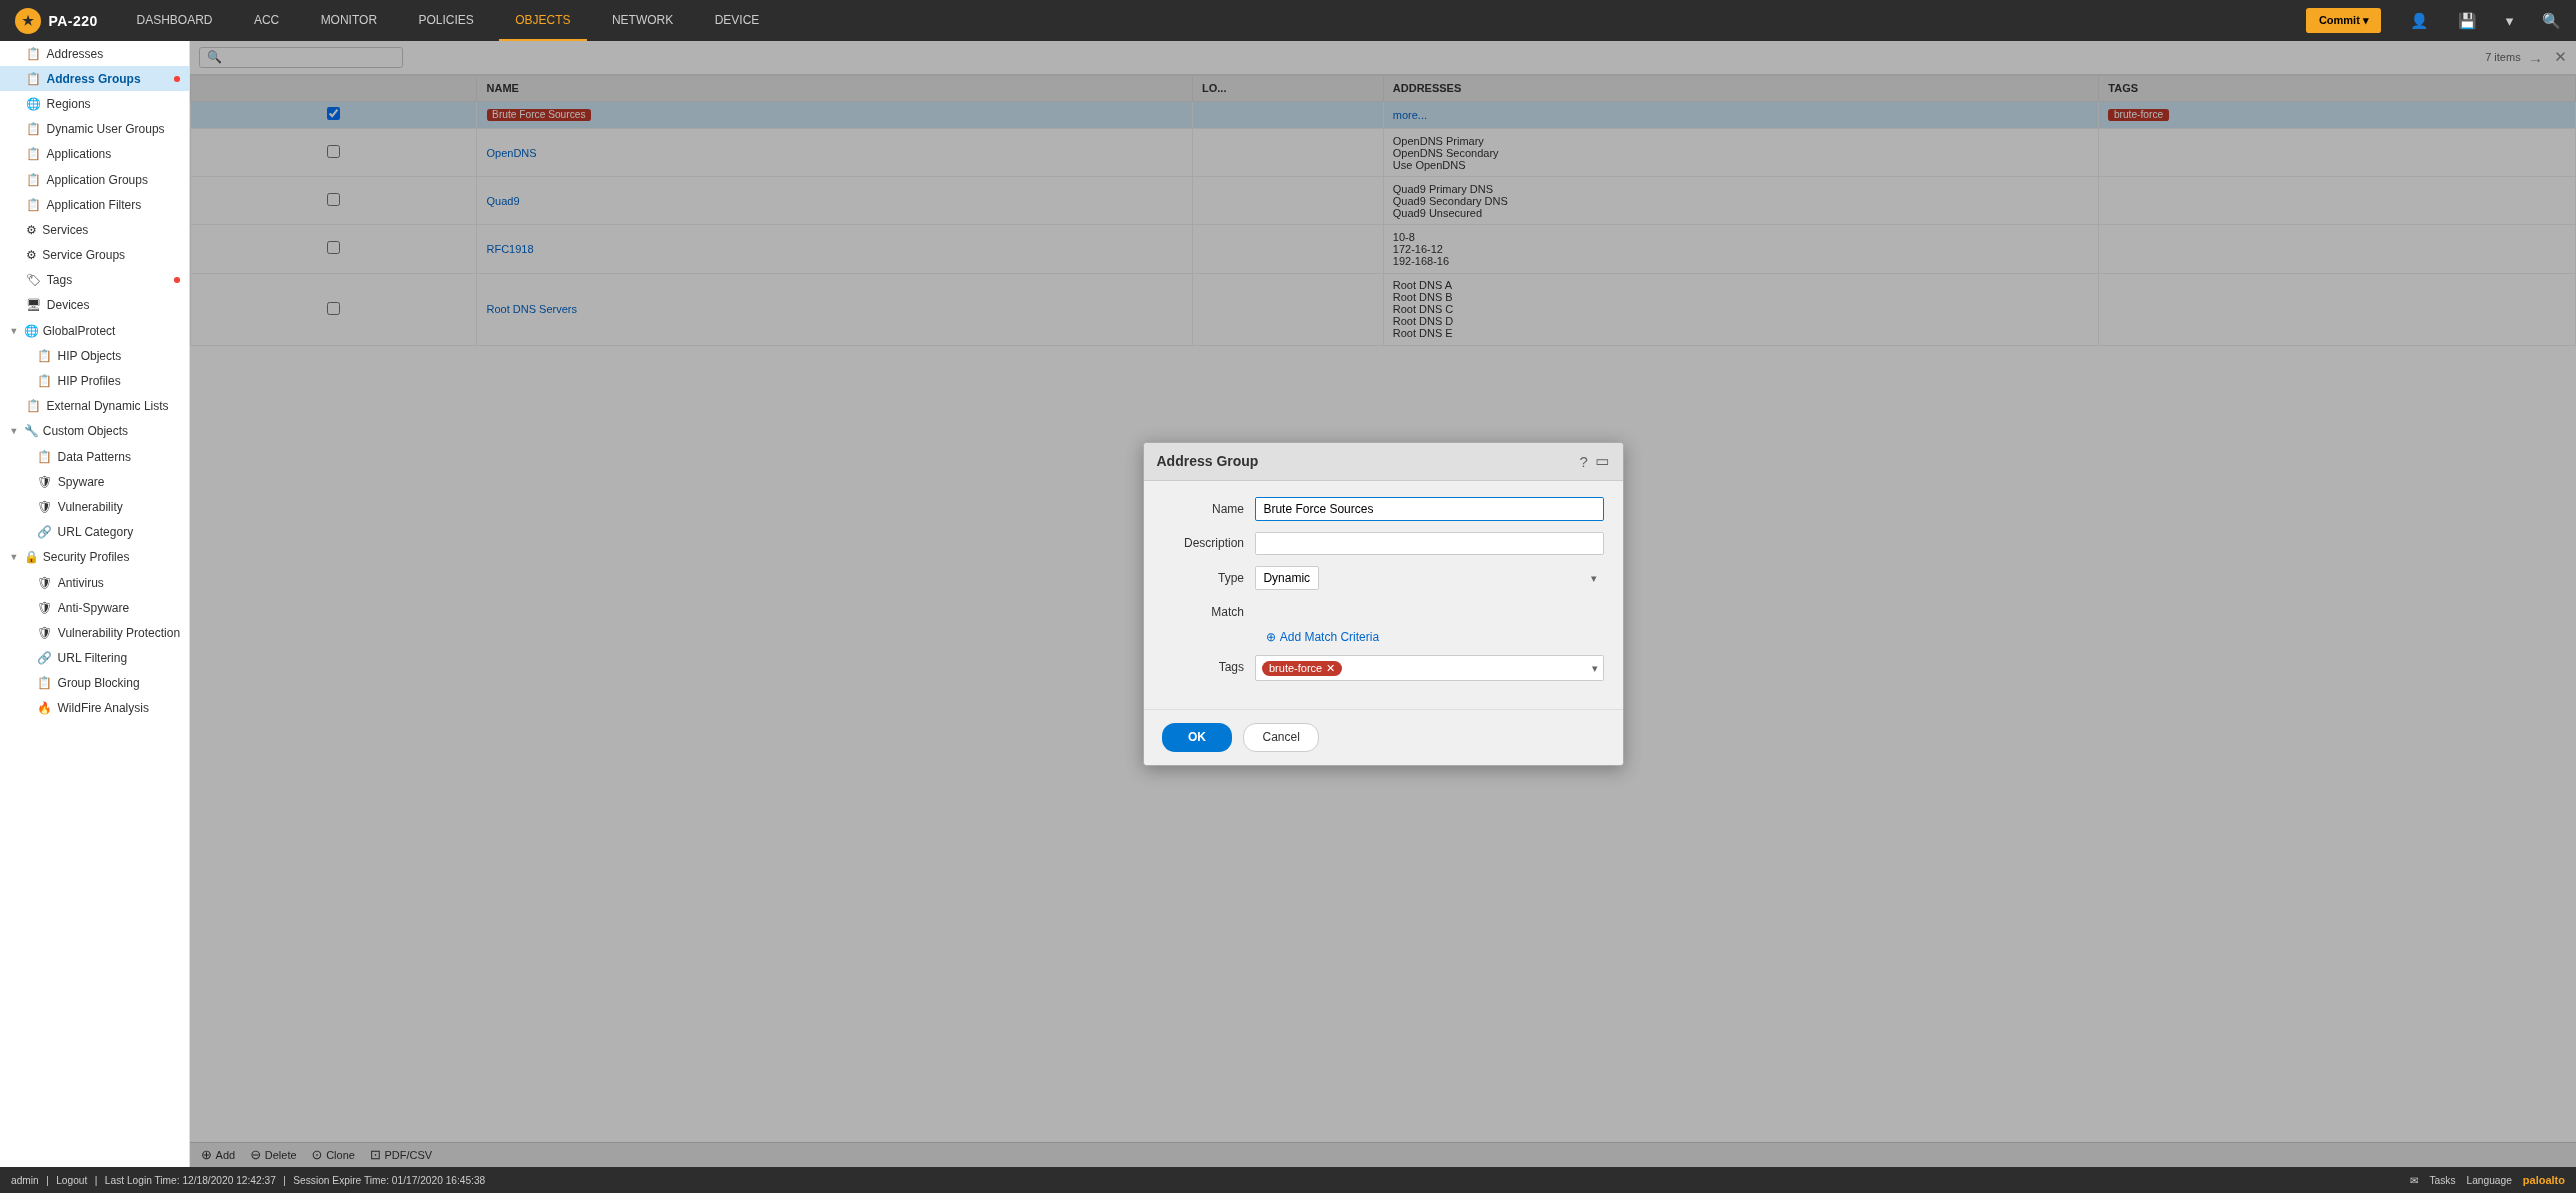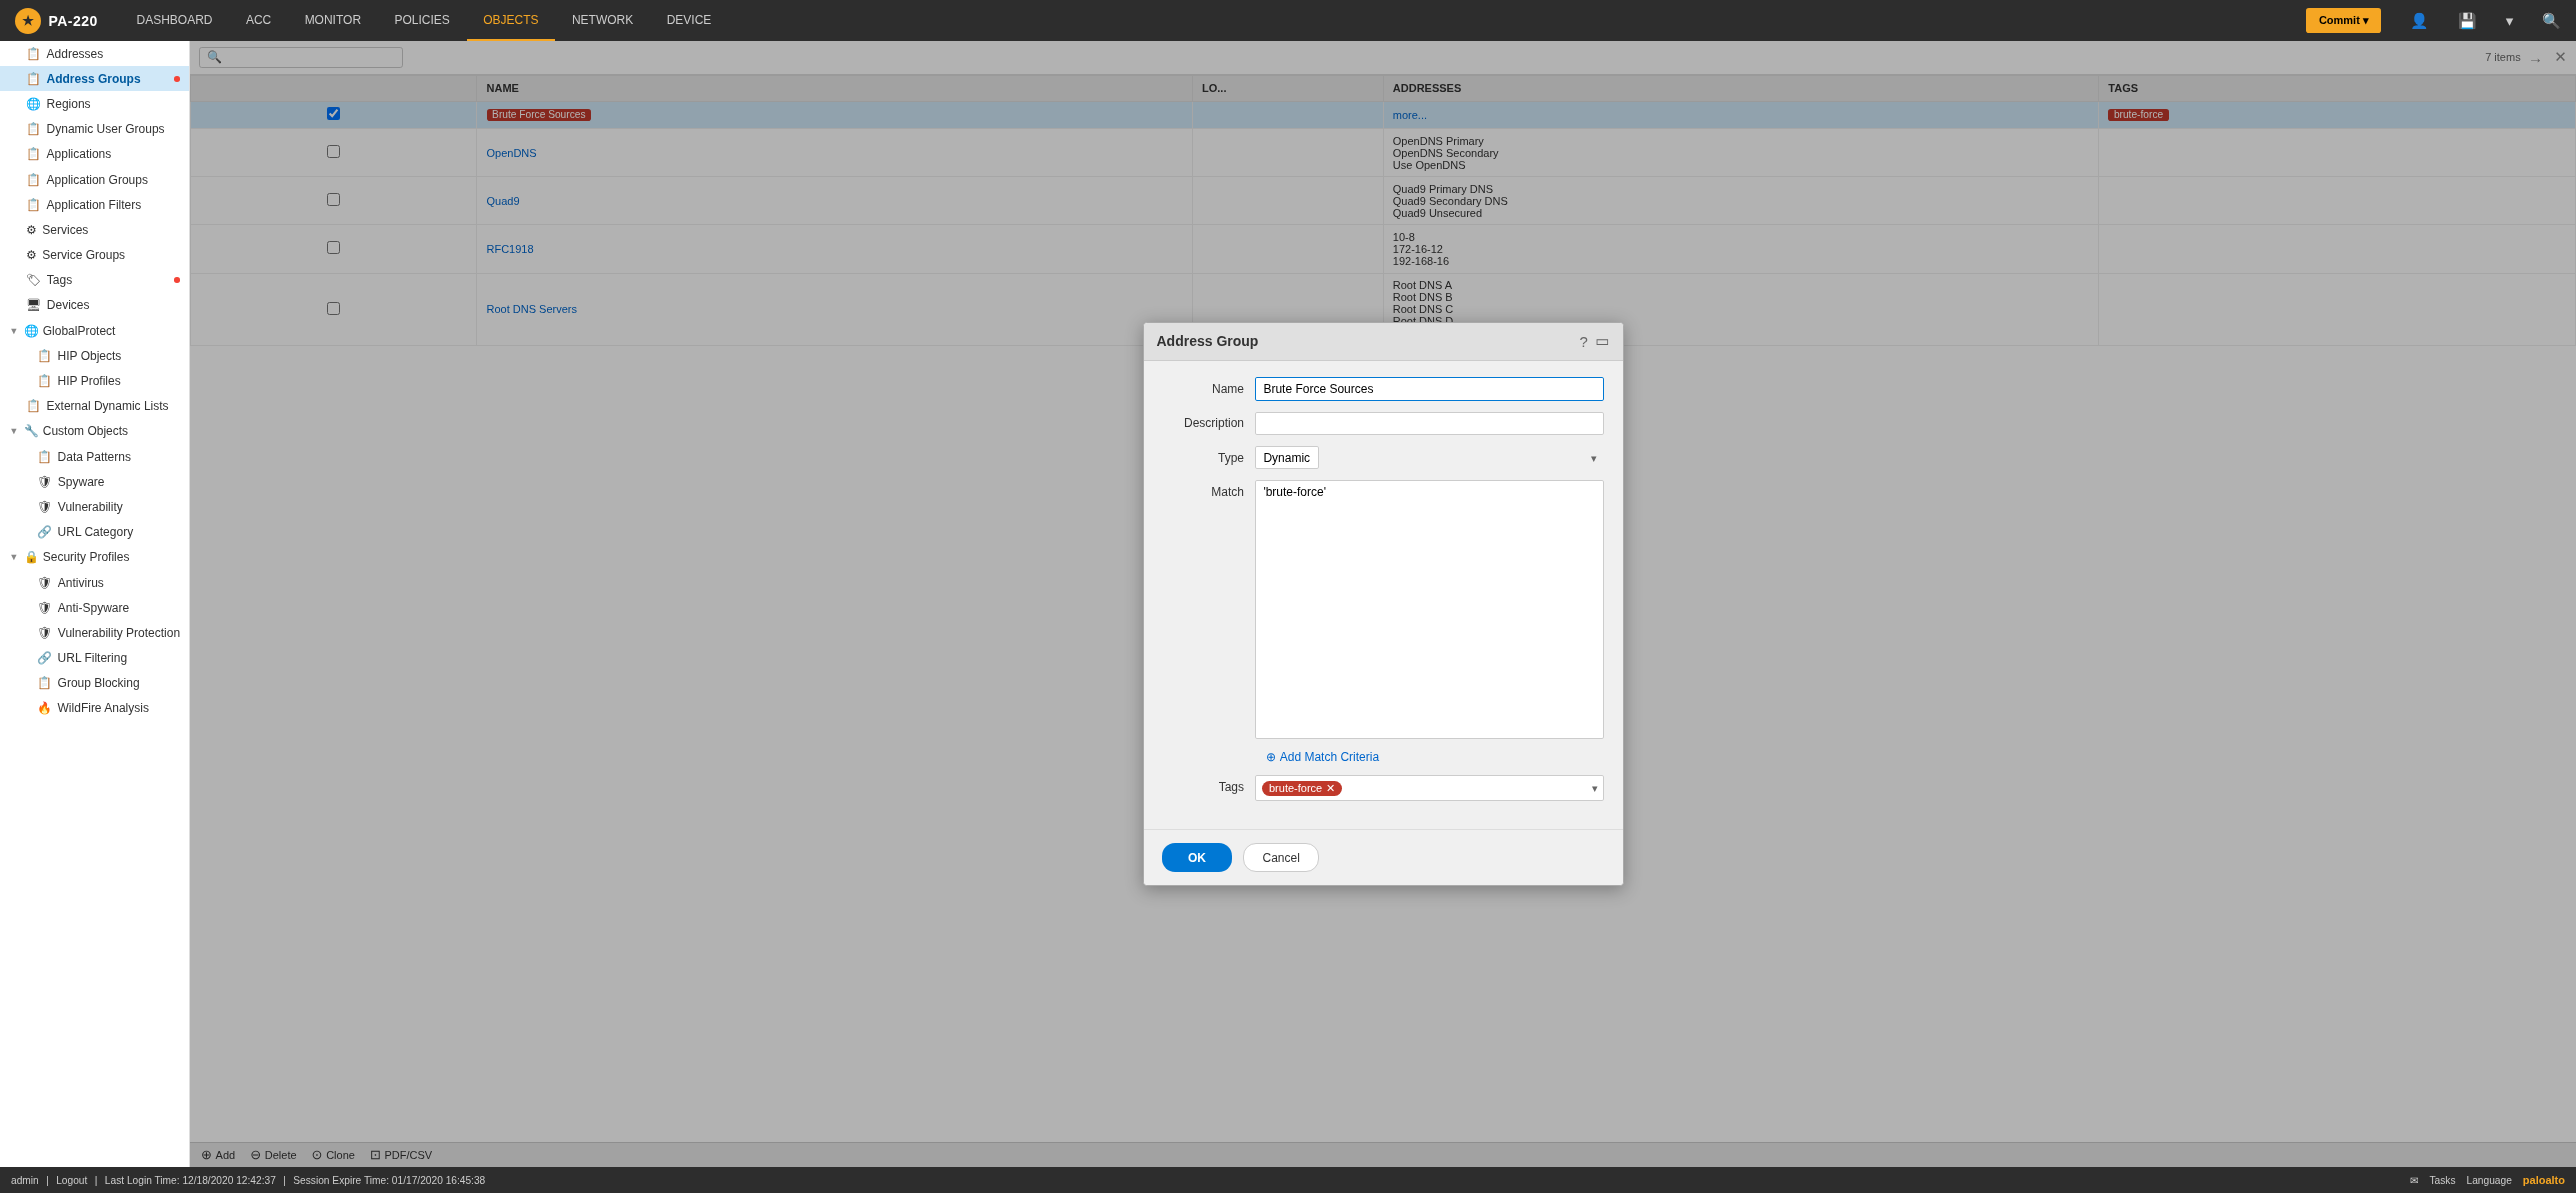--- a/index.html
+++ b/index.html
@@ -10,21 +10,21 @@
       display: flex; align-items: center; background: #2d2d2d; height: 41px; padding: 0 15px; gap: 0;
     }
     .brand {
       display: flex; align-items: center; gap: 7.4px; margin-right: 22px;
     }
     .brand-logo {
       width: 26px; height: 26px; background: #f5a623; border-radius: 50%; display: flex; align-items: center; justify-content: center;
       font-weight: bold; font-size: 13px; color: #2d2d2d;
     }
     .brand-name { color: #fff; font-size: 14px; font-weight: bold; letter-spacing: 0.5px; }
-    .nav-items { display: flex; gap: 0; flex: 1; }
+    .nav-items { display: flex; gap: 8px; flex: 1; }
     .nav-item {
       color: #ccc; padding: 0 16.7px; height: 41px; display: flex; align-items: center; font-size: 12px;
       cursor: pointer; border-bottom: 2.8px solid transparent;
     }
     .nav-item.active { color: #f5a623; border-bottom: 2.8px solid #f5a623; }
     .nav-right { display: flex; align-items: center; gap: 29px; }
     .commit-btn {
       background: #f5a623; color: #000; border: none; padding: 5.6px 13px; border-radius: 2.8px;
       cursor: pointer; font-size: 11px; font-weight: bold; display: flex; align-items: center; gap: 3.7px;
     }
@@ -463,21 +463,20 @@
               <select class="form-select">
                 <option>Static</option>
                 <option selected="">Dynamic</option>
               </select>
               <span class="select-arrow">▾</span>
             </div>
           </div>
 
           <div class="form-row">
             <label class="form-label">Match</label>
-            <textarea class="match-textarea" style="">'brute-force'</textarea>
           </div>
 
           <div class="add-match-row">
             <button class="add-match-btn">
               <span>⊕</span>
               <span>Add Match Criteria</span>
             </button>
           </div>
 
           <div class="form-row">

